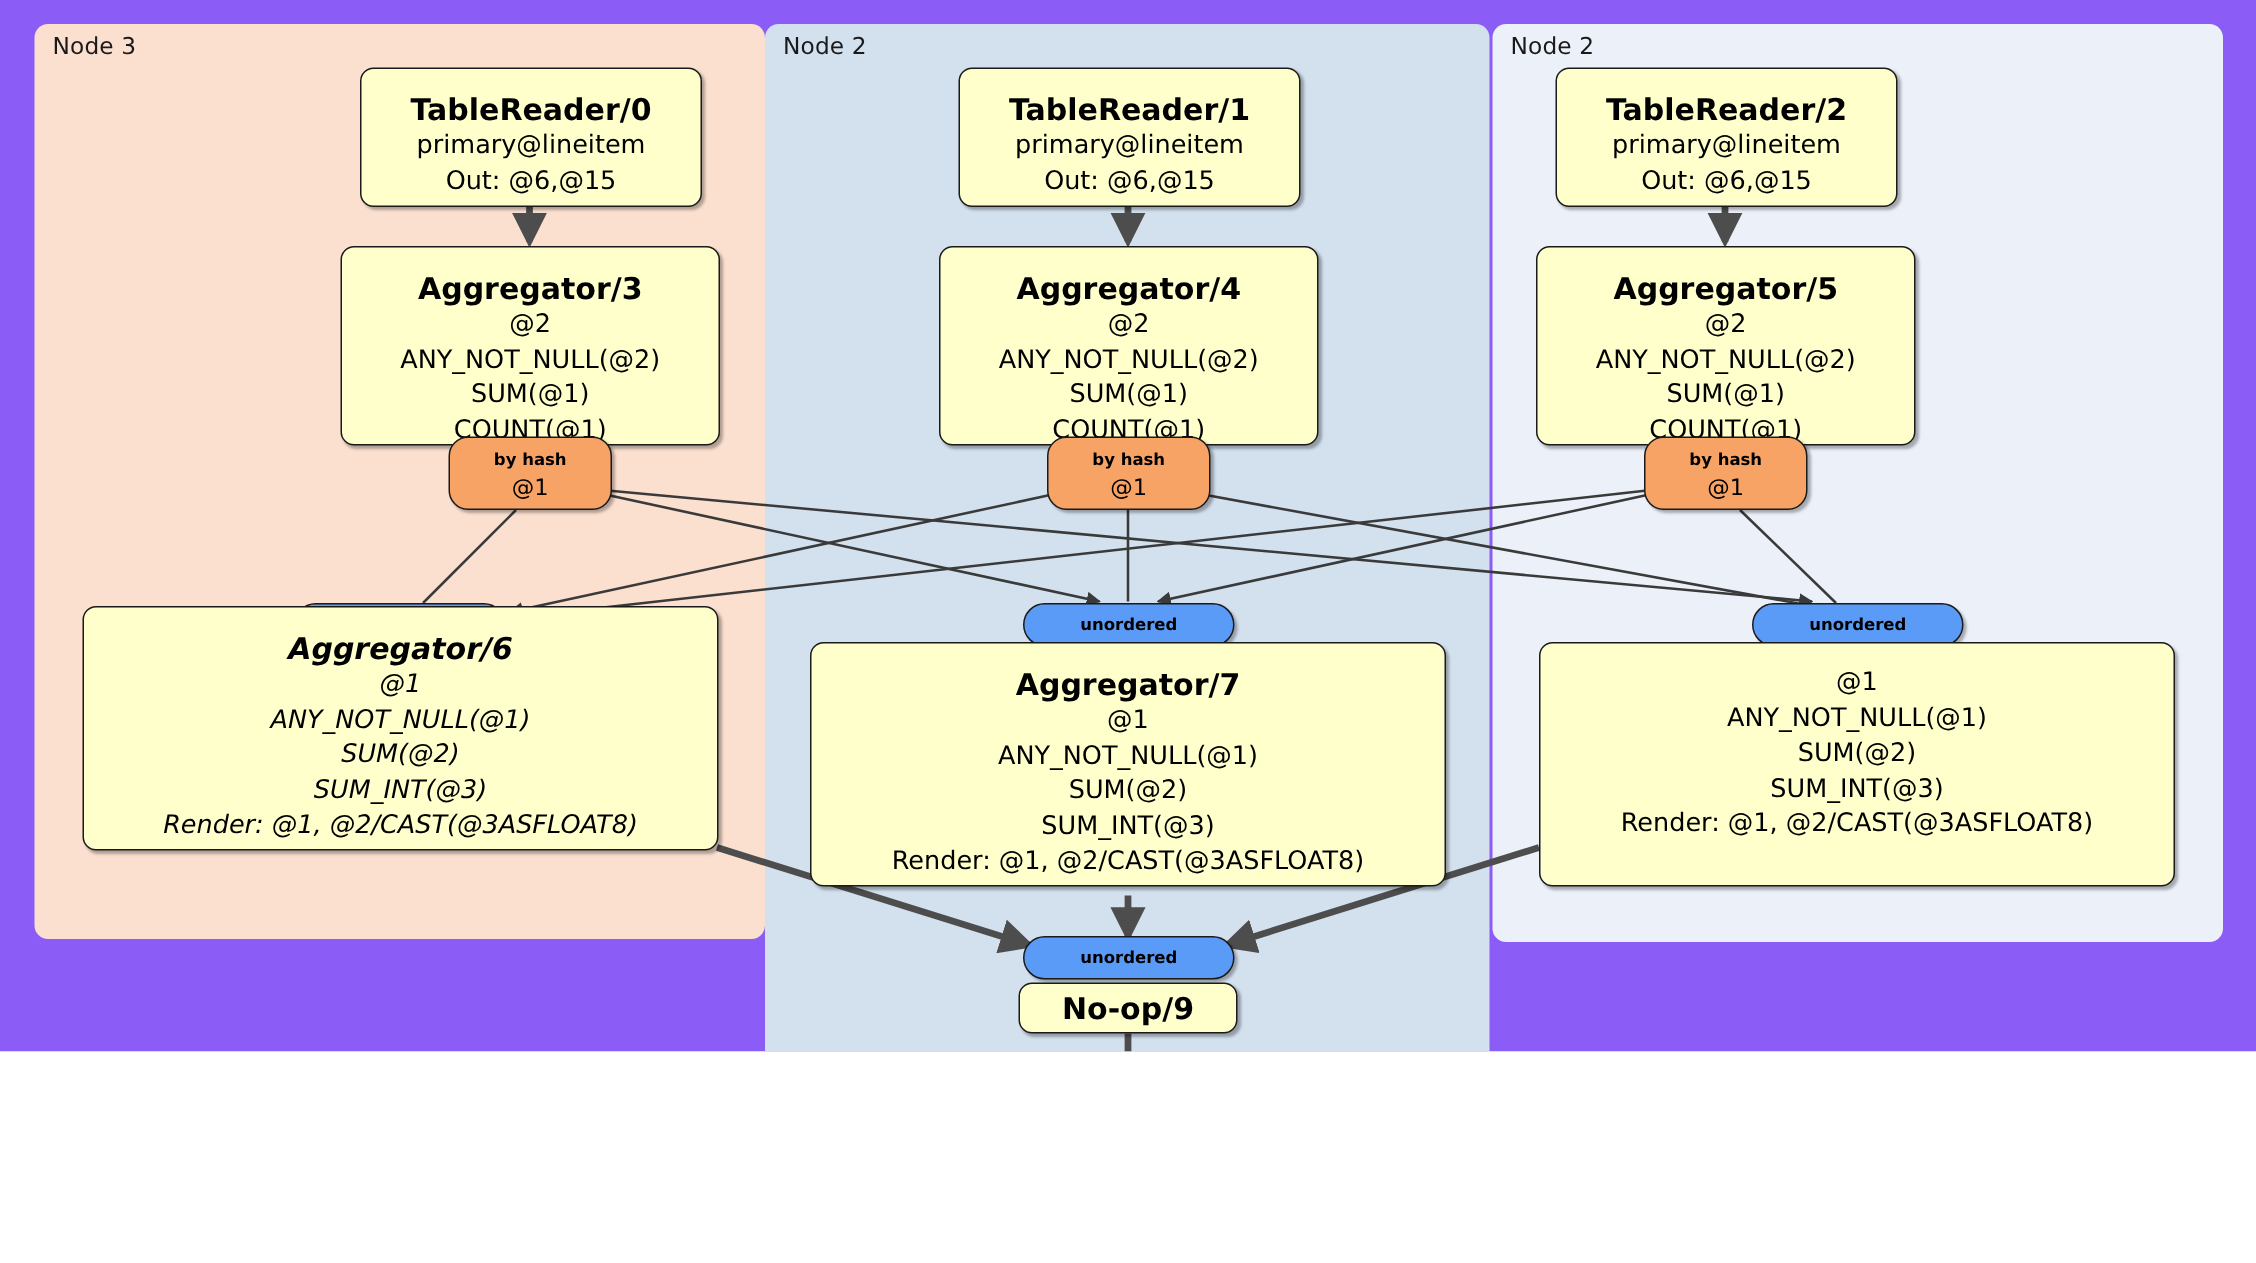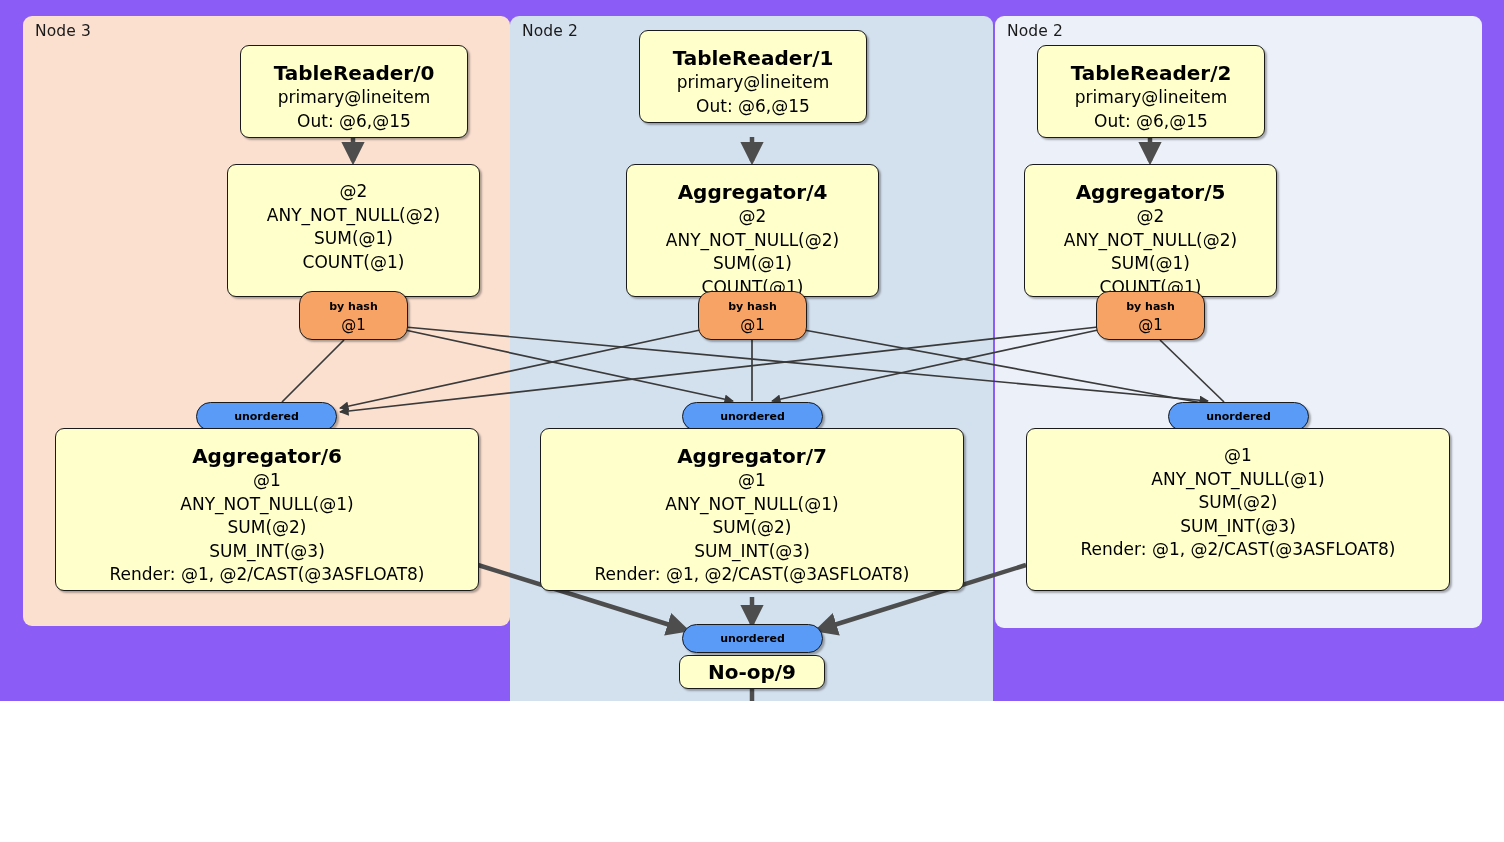--- a/index.html
+++ b/index.html
@@ -183,45 +183,46 @@
     </g>
   </svg>
 
   <div class="gbox" style="left:240px; top:45px; width:228px; height:93px;">
     <div class="ttl">TableReader/0</div>
     <div class="ln">primary@lineitem</div>
     <div class="ln">Out: @6,@15</div>
   </div>
 
   <div class="gbox" style="left:227px; top:164px; width:253px; height:133px;">
+    <div class="ttl">Aggregator/3</div>
     <div class="ln">@2</div>
     <div class="ln">ANY_NOT_NULL(@2)</div>
     <div class="ln">SUM(@1)</div>
     <div class="ln">COUNT(@1)</div>
   </div>
 
   <div class="pill hash" style="left:299px; top:291px; width:109px; height:49px;">
     <div class="ptitle">by hash</div>
     <div class="psub">@1</div>
   </div>
 
   <div class="pill unord" style="left:196px; top:402px; width:141px; height:29px;">
     <div class="ptitle">unordered</div>
   </div>
 
-  <div class="gbox" style="left:55px; top:428px; width:424px; height:163px;">
+  <div class="gbox" style="left:55px; top:404px; width:424px; height:163px;font-style:italic;">
     <div class="ttl">Aggregator/6</div>
     <div class="ln">@1</div>
     <div class="ln">ANY_NOT_NULL(@1)</div>
     <div class="ln">SUM(@2)</div>
     <div class="ln">SUM_INT(@3)</div>
     <div class="ln">Render: @1, @2/CAST(@3ASFLOAT8)</div>
   </div>
 
-  <div class="gbox" style="left:639px; top:30px; width:228px; height:93px;">
+  <div class="gbox" style="left:639px; top:45px; width:228px; height:93px;">
     <div class="ttl">TableReader/1</div>
     <div class="ln">primary@lineitem</div>
     <div class="ln">Out: @6,@15</div>
   </div>
 
   <div class="gbox" style="left:626px; top:164px; width:253px; height:133px;">
     <div class="ttl">Aggregator/4</div>
     <div class="ln">@2</div>
     <div class="ln">ANY_NOT_NULL(@2)</div>
     <div class="ln">SUM(@1)</div>

